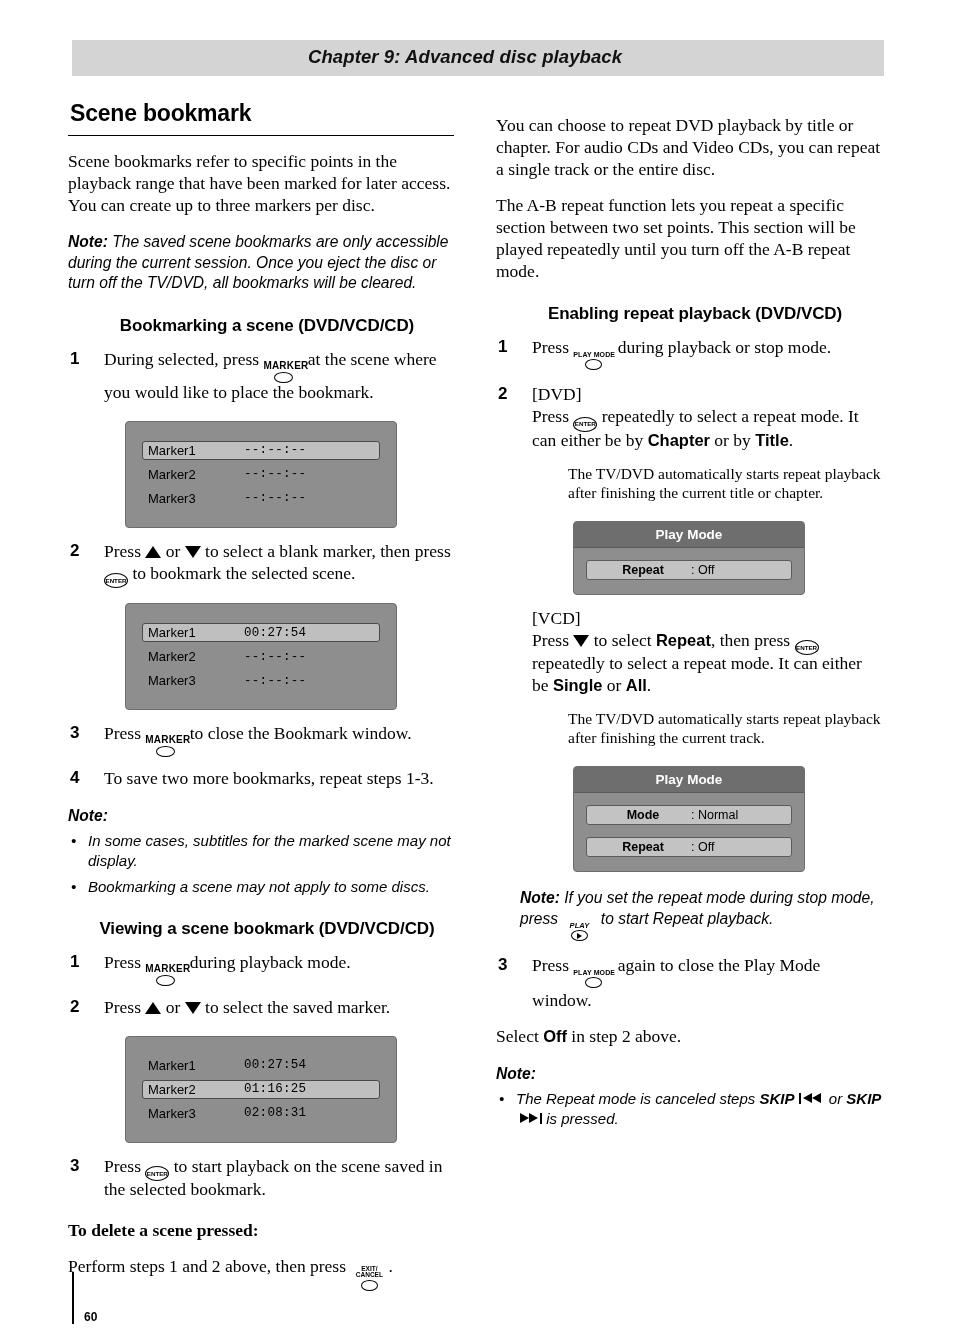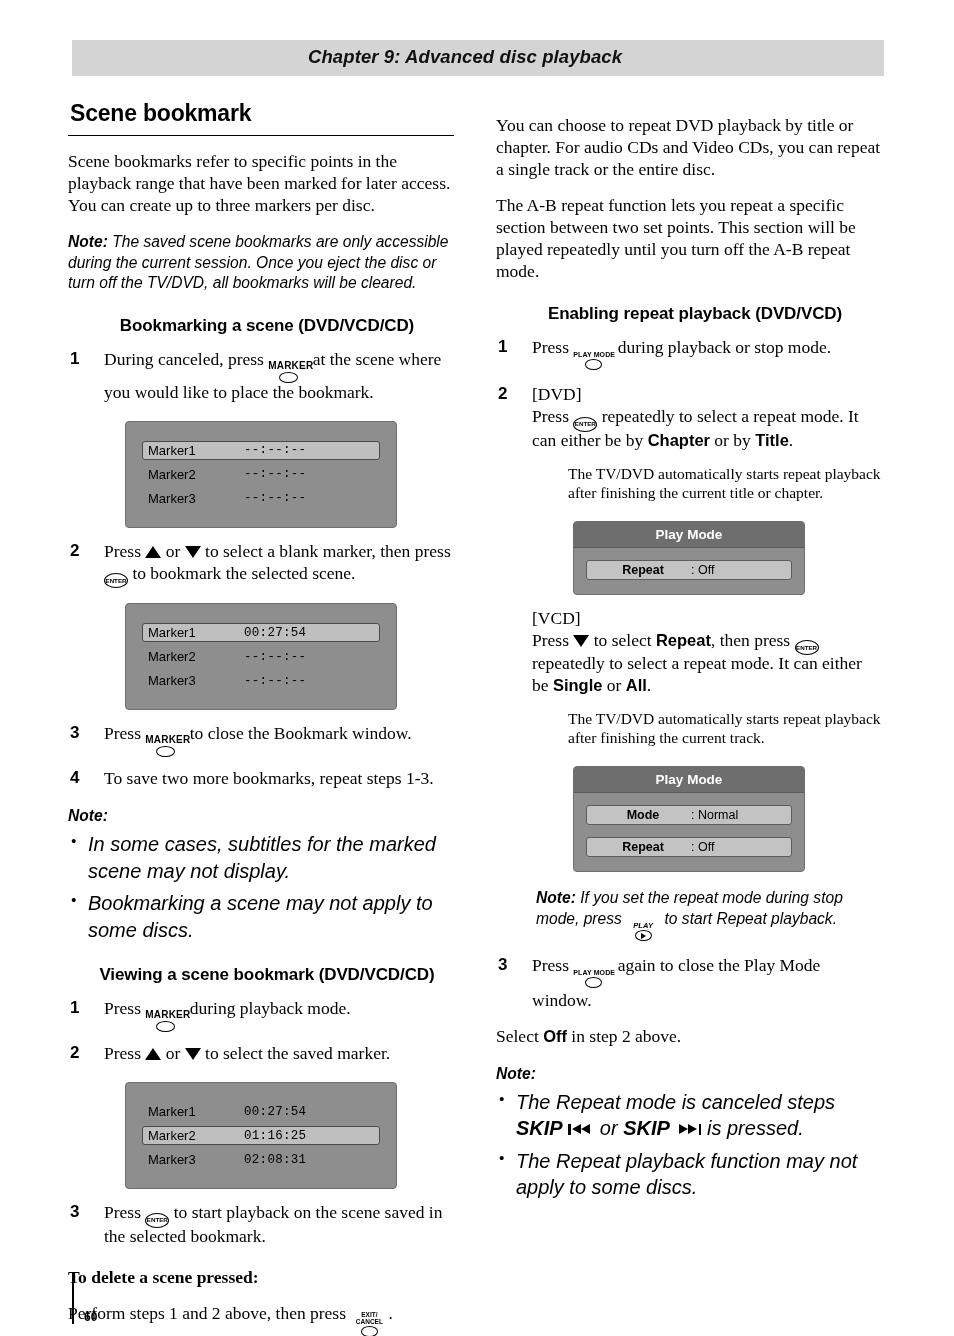--- a/index.html
+++ b/index.html
@@ -125,21 +125,21 @@
     margin: 18px 0 6px 0;
   }
   ul.notes {
     margin: 4px 0 0 0;
     padding: 0;
     list-style: none;
   }
   ul.notes li {
     font-family: "Liberation Sans", sans-serif;
     font-style: italic;
-    font-size: 20px;
+    font-size: 15px;
     line-height: 1.32;
     position: relative;
     padding-left: 20px;
     margin-top: 6px;
   }
   ul.notes li:before {
     content: "\2022";
     position: absolute;
     left: 3px;
     top: 0;
@@ -366,21 +366,21 @@
     <h1 class="section">Scene bookmark</h1>
 
     <p class="body">Scene bookmarks refer to specific points in the playback range that have been marked for later access. You can create up to three markers per disc.</p>
 
     <p class="note-i"><span class="note-label">Note:</span><span> The saved scene bookmarks are only accessible during the current session. Once you eject the disc or turn off the TV/DVD, all bookmarks will be cleared.</span></p>
 
     <h2 class="sub">Bookmarking a scene (DVD/VCD/CD)</h2>
 
     <div class="step">
       <span class="num">1</span>
-      <span>During canceled, press</span>
+      <span>During selected, press</span>
       <span class="btn btn-marker">
         <span class="cap">MARKER</span>
         <span class="oval"></span>
       </span>
       <span>at the scene where you would like to place the bookmark.</span>
     </div>
 
     <div class="osd osd-marker">
       <div class="marker-row sel">
         <span class="mlabel">Marker1</span>
@@ -570,21 +570,21 @@
           <span class="k">Mode</span>
           <span class="v">: Normal</span>
         </div>
         <div class="pm-row">
           <span class="k">Repeat</span>
           <span class="v">: Off</span>
         </div>
       </div>
     </div>
 
-    <p class="note-i" style="margin-left:40px;"><span class="note-label">Note:</span><span> If you set the repeat mode during stop mode, press</span>
+    <p class="note-i" style="margin-left:24px;"><span class="note-label">Note:</span><span> If you set the repeat mode during stop mode, press</span>
       <span class="btn btn-play">
         <span class="cap">PLAY</span>
         <span class="oval"></span>
       </span>
       <span>to start Repeat playback.</span></p>
 
     <div class="step">
       <span class="num">3</span>
       <span>Press</span>
       <span class="btn btn-playmode">
@@ -601,17 +601,16 @@
 
     <div class="note-head">Note:</div>
     <ul class="notes">
       <li><span>The Repeat mode is canceled steps</span>
         <span class="nb">SKIP</span>
         <span class="skip-prev"><span class="t2"></span></span>
         <span>or</span>
         <span class="nb">SKIP</span>
         <span class="skip-next"><span class="t2"></span></span>
         <span>is pressed.</span></li>
-      <li>The Repeat playback function may not apply to some discs.</li>
     </ul>
 
   </div>
 </div>
 
 </body></html>

